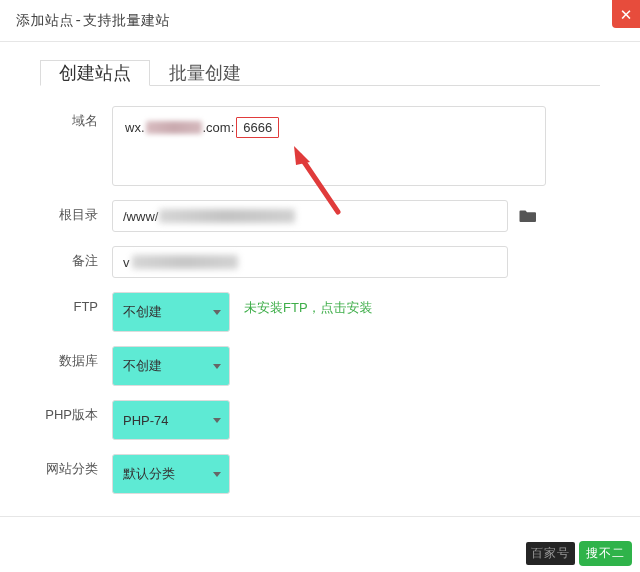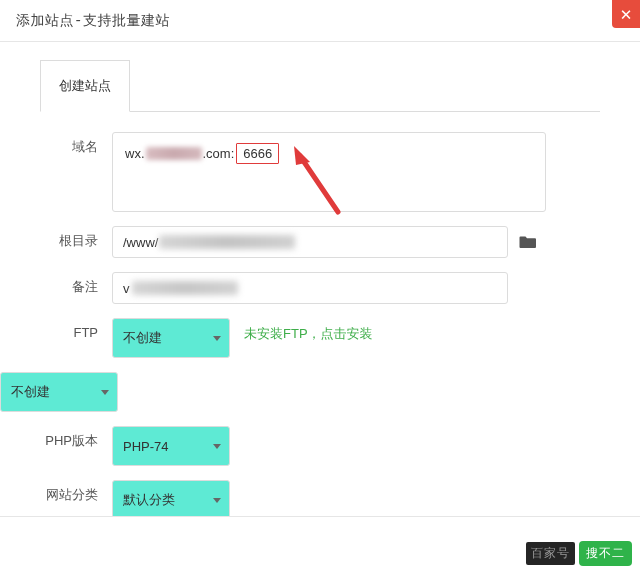--- a/index.html
+++ b/index.html
@@ -56,22 +56,22 @@
     line-height: 1;
   }
   .tabs {
     display: flex;
     margin: 18px 0 0 40px;
     border-bottom: 1px solid #dcdcdc;
     width: 560px;
     box-sizing: border-box;
   }
   .tab {
-    padding: 16px 18px;
-    font-size: 13px;
+    padding: 0 18px;
+    font-size: 18px;
     color: #555;
     border: 1px solid transparent;
     border-bottom: none;
     margin-bottom: -1px;
     cursor: pointer;
     background: transparent;
   }
   .tab.active {
     background: #fff;
     border-color: #dcdcdc;
@@ -263,20 +263,21 @@
 <div class="dialog">
 
   <div class="titlebar">
     <span class="title-text">添加站点-支持批量建站</span>
   </div>
 
   <div class="close-btn">✕</div>
 
   <div class="tabs">
     <div class="tab active">创建站点</div>
+    <div class="tab">批量创建</div>
   </div>
 
   <div class="form">
 
     <div class="row">
       <div class="label">域名</div>
       <div class="field">
         <div class="domain-box">
           <div class="domain-line">
             <span class="dom-prefix">wx.</span>
@@ -312,20 +313,21 @@
     <div class="row">
       <div class="label">FTP</div>
       <div class="select">
         <span>不创建</span>
         <span class="caret"></span>
       </div>
       <div class="hint-link">未安装FTP，点击安装</div>
     </div>
 
     <div class="row">
+      <div class="label">数据库</div>
       <div class="select">
         <span>不创建</span>
         <span class="caret"></span>
       </div>
     </div>
 
     <div class="row">
       <div class="label">PHP版本</div>
       <div class="select">
         <span>PHP-74</span>

